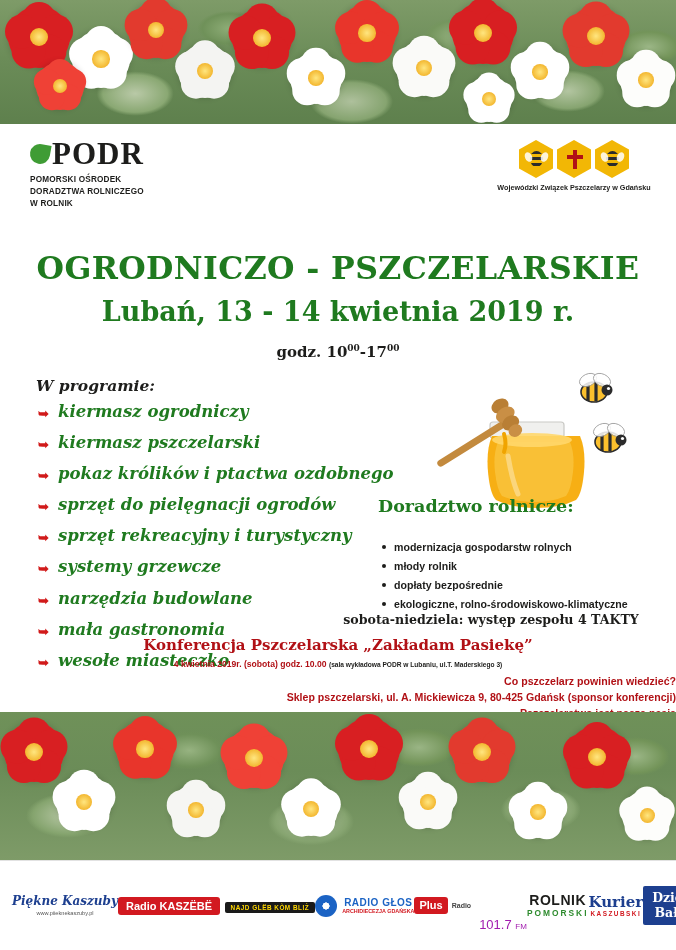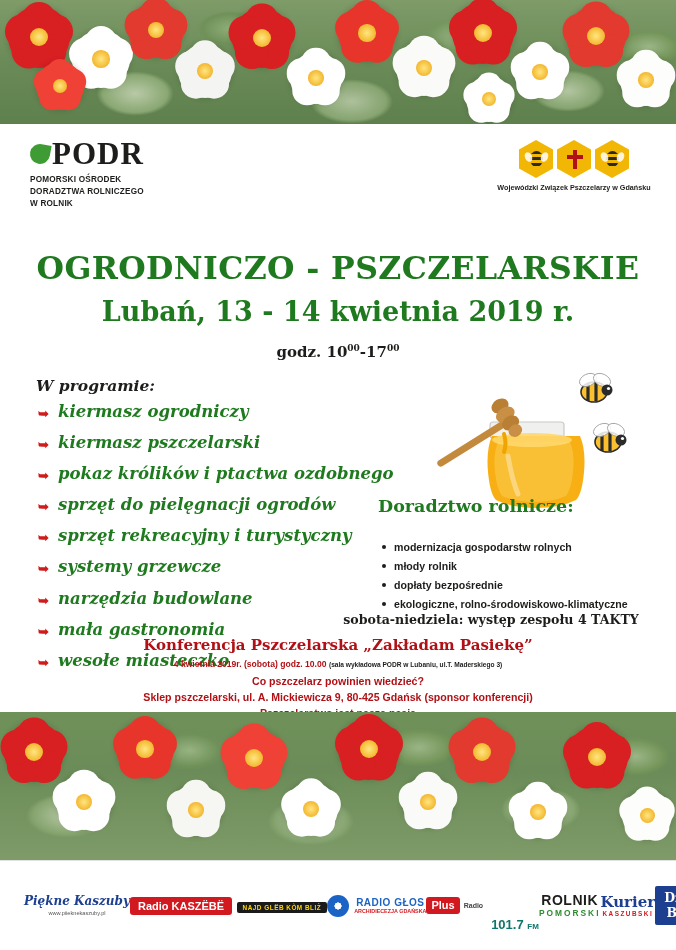--- a/index.html
+++ b/index.html
@@ -370,35 +370,36 @@
     font-size: 6.6px;
     color: #1d1d1b;
     font-weight: bold;
   }
   .conf-line {
     font-family: "Liberation Sans", sans-serif;
     font-weight: bold;
     font-size: 10.6px;
     color: #b11116;
     margin-bottom: 4px;
+    text-align: right;
   }
 
   
   .sponsors {
     position: absolute;
     left: 0;
     top: 860px;
     width: 676px;
     height: 90px;
     background: #ffffff;
     border-top: 1px solid #e2e2e2;
     display: flex;
     align-items: center;
     justify-content: space-between;
-    padding: 0 24px;
+    padding: 0 12px;
     box-sizing: border-box;
   }
   .sponsor {
     text-align: center;
     line-height: 1.1;
     flex: 0 0 auto;
   }
   .sp-kaszuby .t1 {
     font-family: "DejaVu Serif", serif;
     font-style: italic;
@@ -456,23 +457,23 @@
     color: #fff;
     font-weight: bold;
     font-size: 11px;
     padding: 2px 5px;
     border-radius: 3px;
     font-family: "Liberation Sans", sans-serif;
   }
   .sp-plus .rad { font-size: 7px; font-weight: bold; color: #444; text-align: left; line-height: 1; }
   .sp-plus .freq {
     font-family: "Liberation Sans", sans-serif;
-    font-weight: bold;
+    font-weight: normal;
     font-size: 13px;
-    color: #0f766e;
+    color: #a21caf;
     margin-left: 4px;
     margin-top: 40px;
   }
   .sp-plus .freq small { font-size: 8px; }
   .sp-rolnik .t1 {
     font-family: "Liberation Sans", sans-serif;
     font-weight: bold;
     font-size: 14px;
     color: #1d1d1b;
     letter-spacing: 0.5px;

